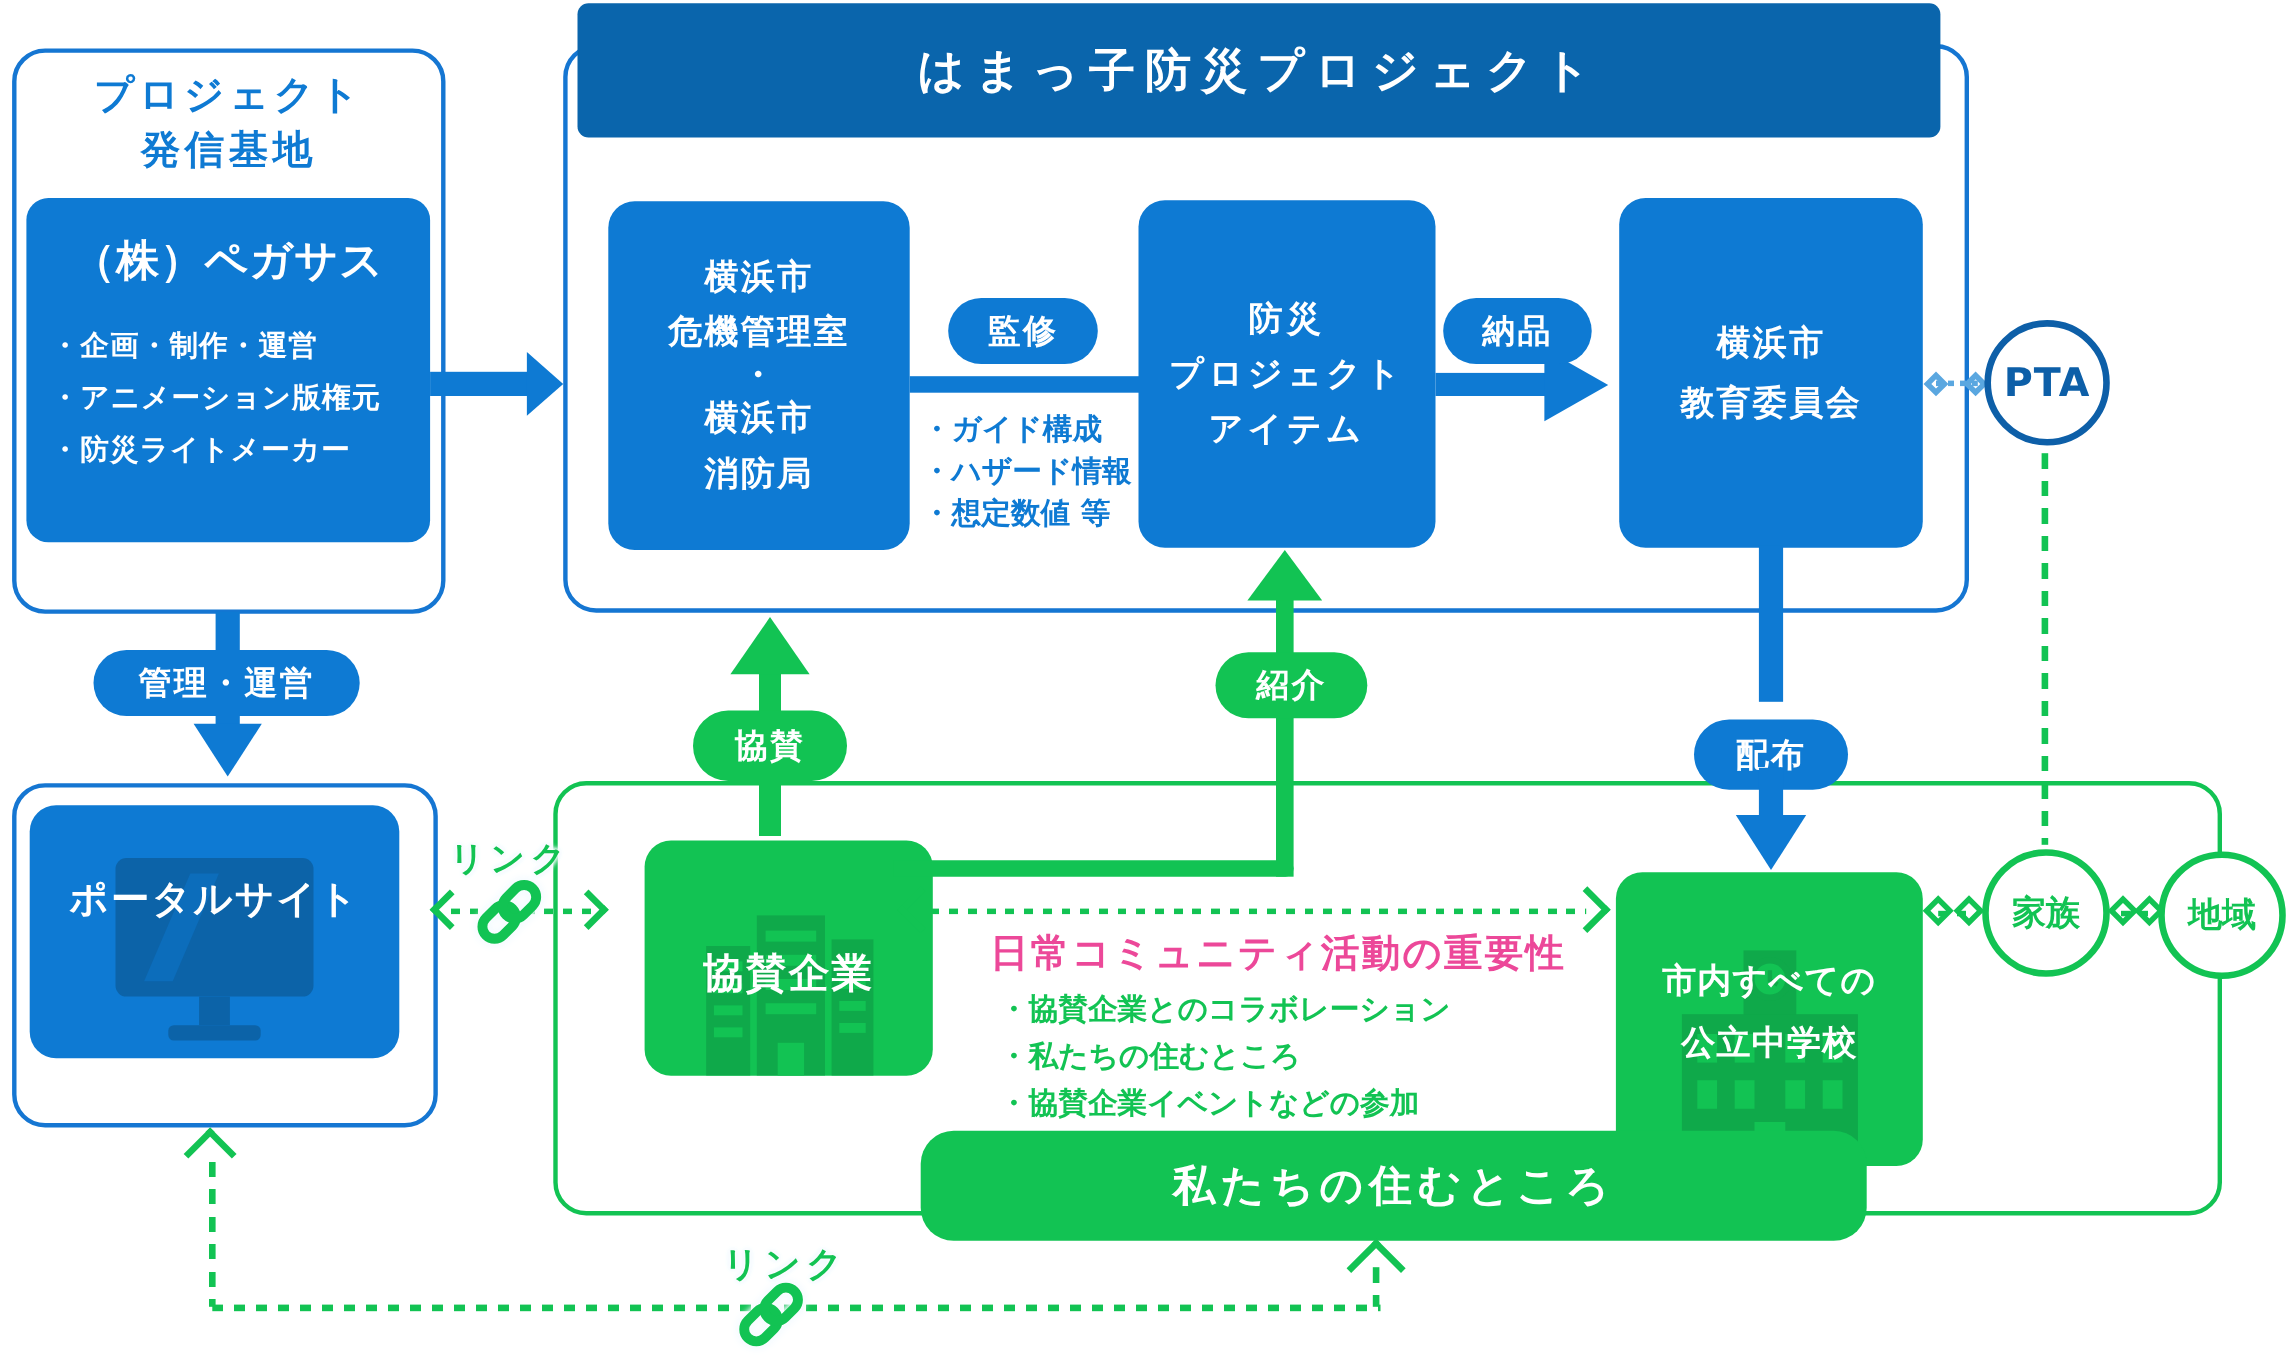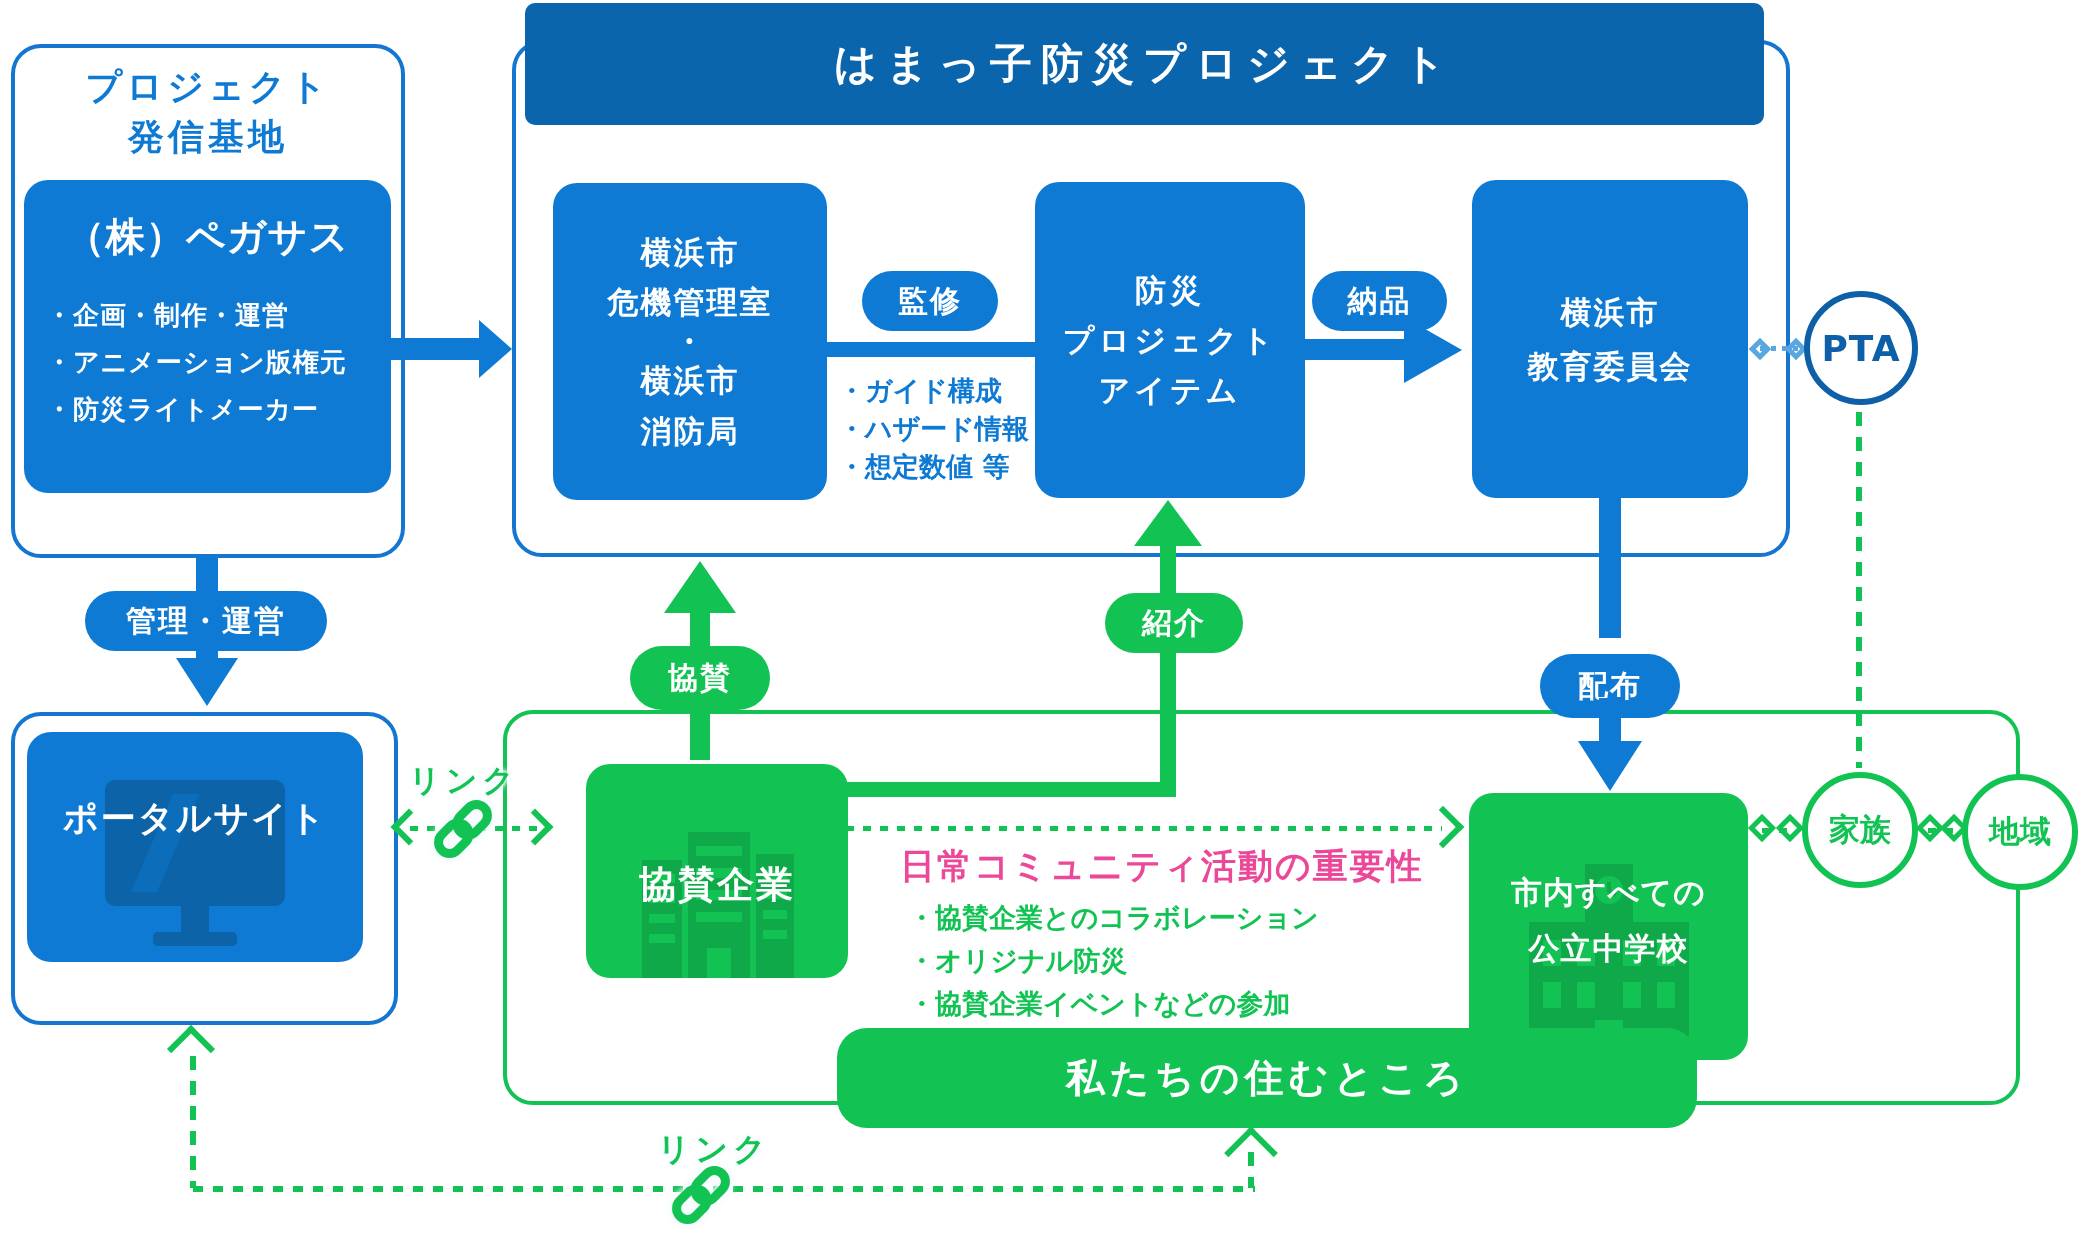--- a/index.html
+++ b/index.html
@@ -50,21 +50,21 @@
 
 <div id="stage">
 
   <div class="abs container-blue" style="left:11px;top:44px;width:394px;height:514px;"></div>
 
   <div class="abs" style="left:11px;top:62px;width:394px;text-align:center;color:#0e7ad3;font-weight:800;font-size:36px;line-height:1.38;letter-spacing:4px;">
     <div>プロジェクト</div>
     <div>発信基地</div>
   </div>
 
-  <div class="abs box-blue" style="left:24px;top:180px;width:367px;height:313px;">
+  <div class="abs box-blue" style="left:24px;top:180px;width:367px;height:313px;border-radius:20px;">
     <div style="position:absolute;left:0;top:30px;width:100%;text-align:center;font-size:39px;font-weight:800;letter-spacing:1px;">（株）ペガサス</div>
     <div class="abs" style="left:22px;top:112px;font-size:26px;font-weight:600;line-height:1.8;letter-spacing:1px;">
       <div>・企画・制作・運営</div>
       <div>・アニメーション版権元</div>
       <div>・防災ライトメーカー</div>
     </div>
   </div>
 
   <div class="abs bar-blue" style="left:391px;top:338px;width:89px;height:22px;"></div>
   <div class="tri" style="left:479px;top:320px;border-top:29px solid transparent;border-bottom:29px solid transparent;border-left:33px solid #0e7ad3;"></div>
@@ -185,21 +185,21 @@
     </g>
   </svg>
 
   <div class="abs dots-h-green" style="left:846px;top:826px;width:596px;height:5px;"></div>
   <div class="chev chev-left" style="left:822px;top:812px;width:30px;height:30px;"></div>
   <div class="chev chev-right" style="left:1428px;top:812px;width:30px;height:30px;"></div>
 
   <div class="abs" style="left:900px;top:843px;width:560px;color:#ec4899;font-size:35px;font-weight:800;letter-spacing:2px;">日常コミュニティ活動の重要性</div>
   <div class="abs" style="left:908px;top:896px;color:#12c353;font-size:27px;font-weight:800;line-height:1.6;">
     <div>・協賛企業とのコラボレーション</div>
-    <div>・オリジナル防災</div>
+    <div>・私たちの住むところ</div>
     <div>・協賛企業イベントなどの参加</div>
   </div>
 
   <div class="abs box-green" style="left:1469px;top:793px;width:279px;height:267px;overflow:hidden;">
     <svg style="position:absolute;left:50%;transform:translateX(-50%);bottom:0;" width="180" height="200" viewBox="0 0 180 200">
       <rect x="66" y="4" width="48" height="60" fill="#0fa94a"></rect>
       <circle cx="90" cy="30" r="20" fill="#0fa94a"></circle>
       <circle cx="90" cy="30" r="14" fill="#12c353"></circle>
       <path d="M90 22 L90 31 L97 35" stroke="#0fa94a" stroke-width="4" fill="none"></path>
       <rect x="10" y="62" width="160" height="138" fill="#0fa94a"></rect>

